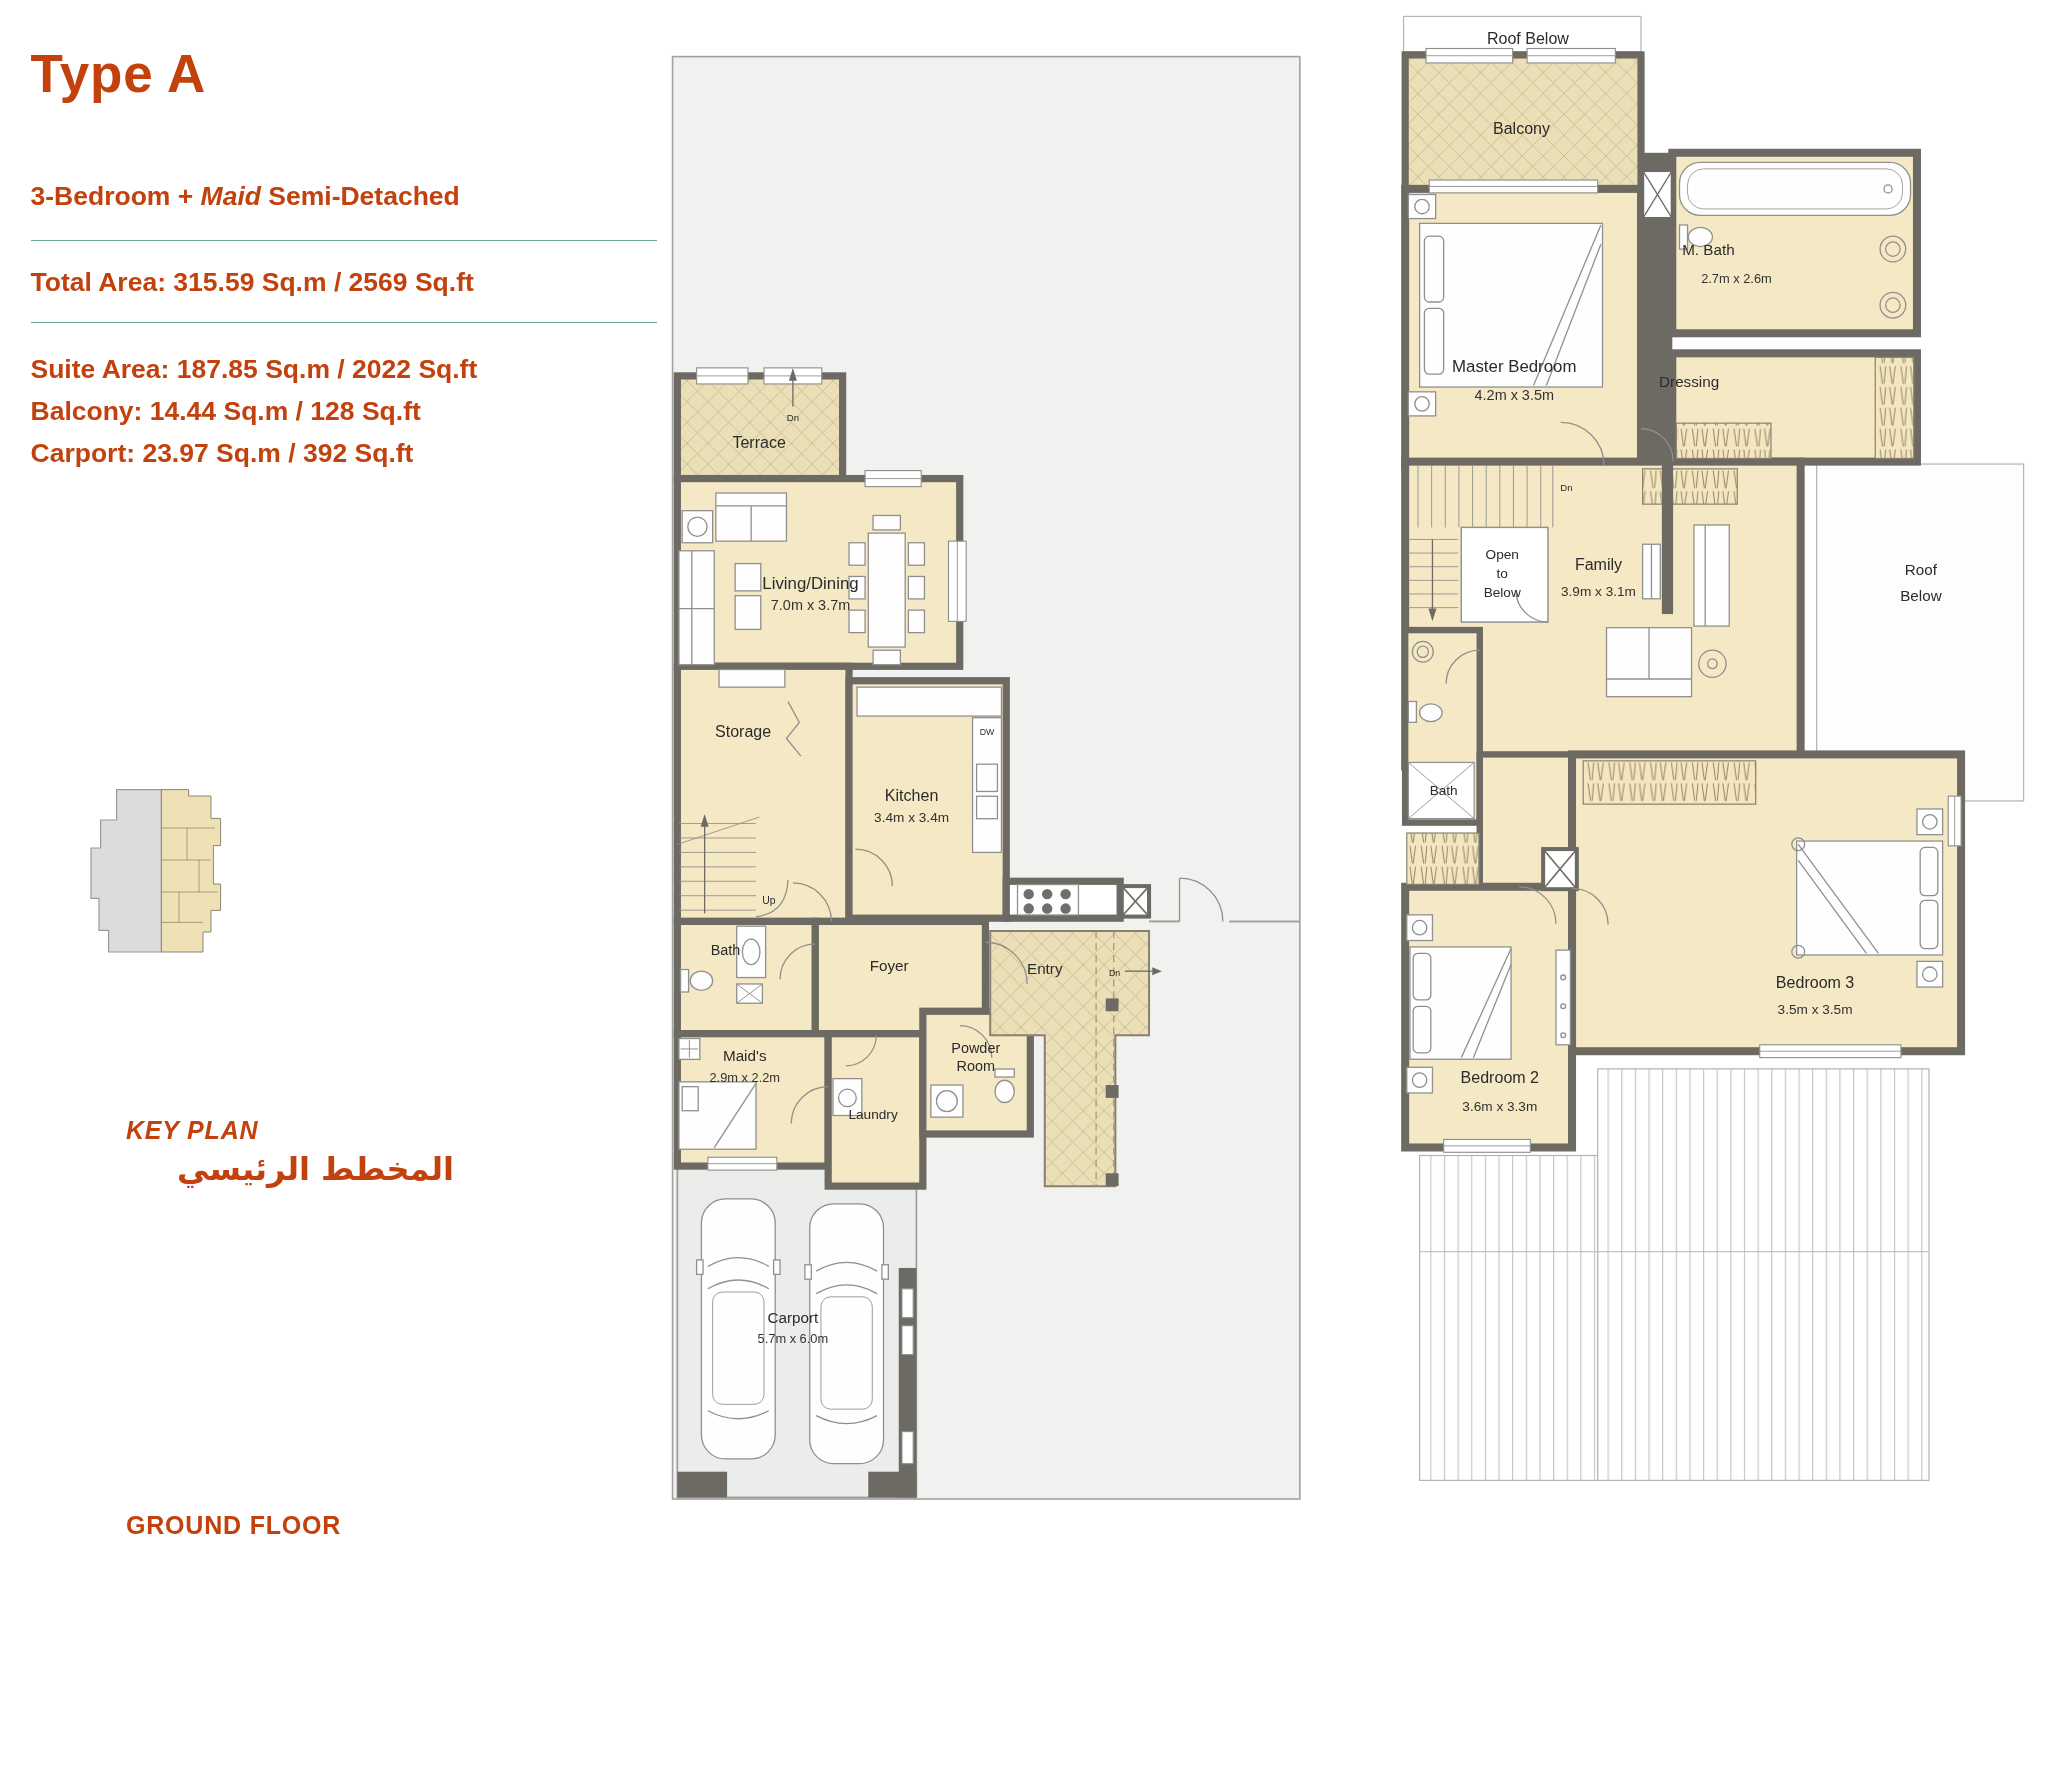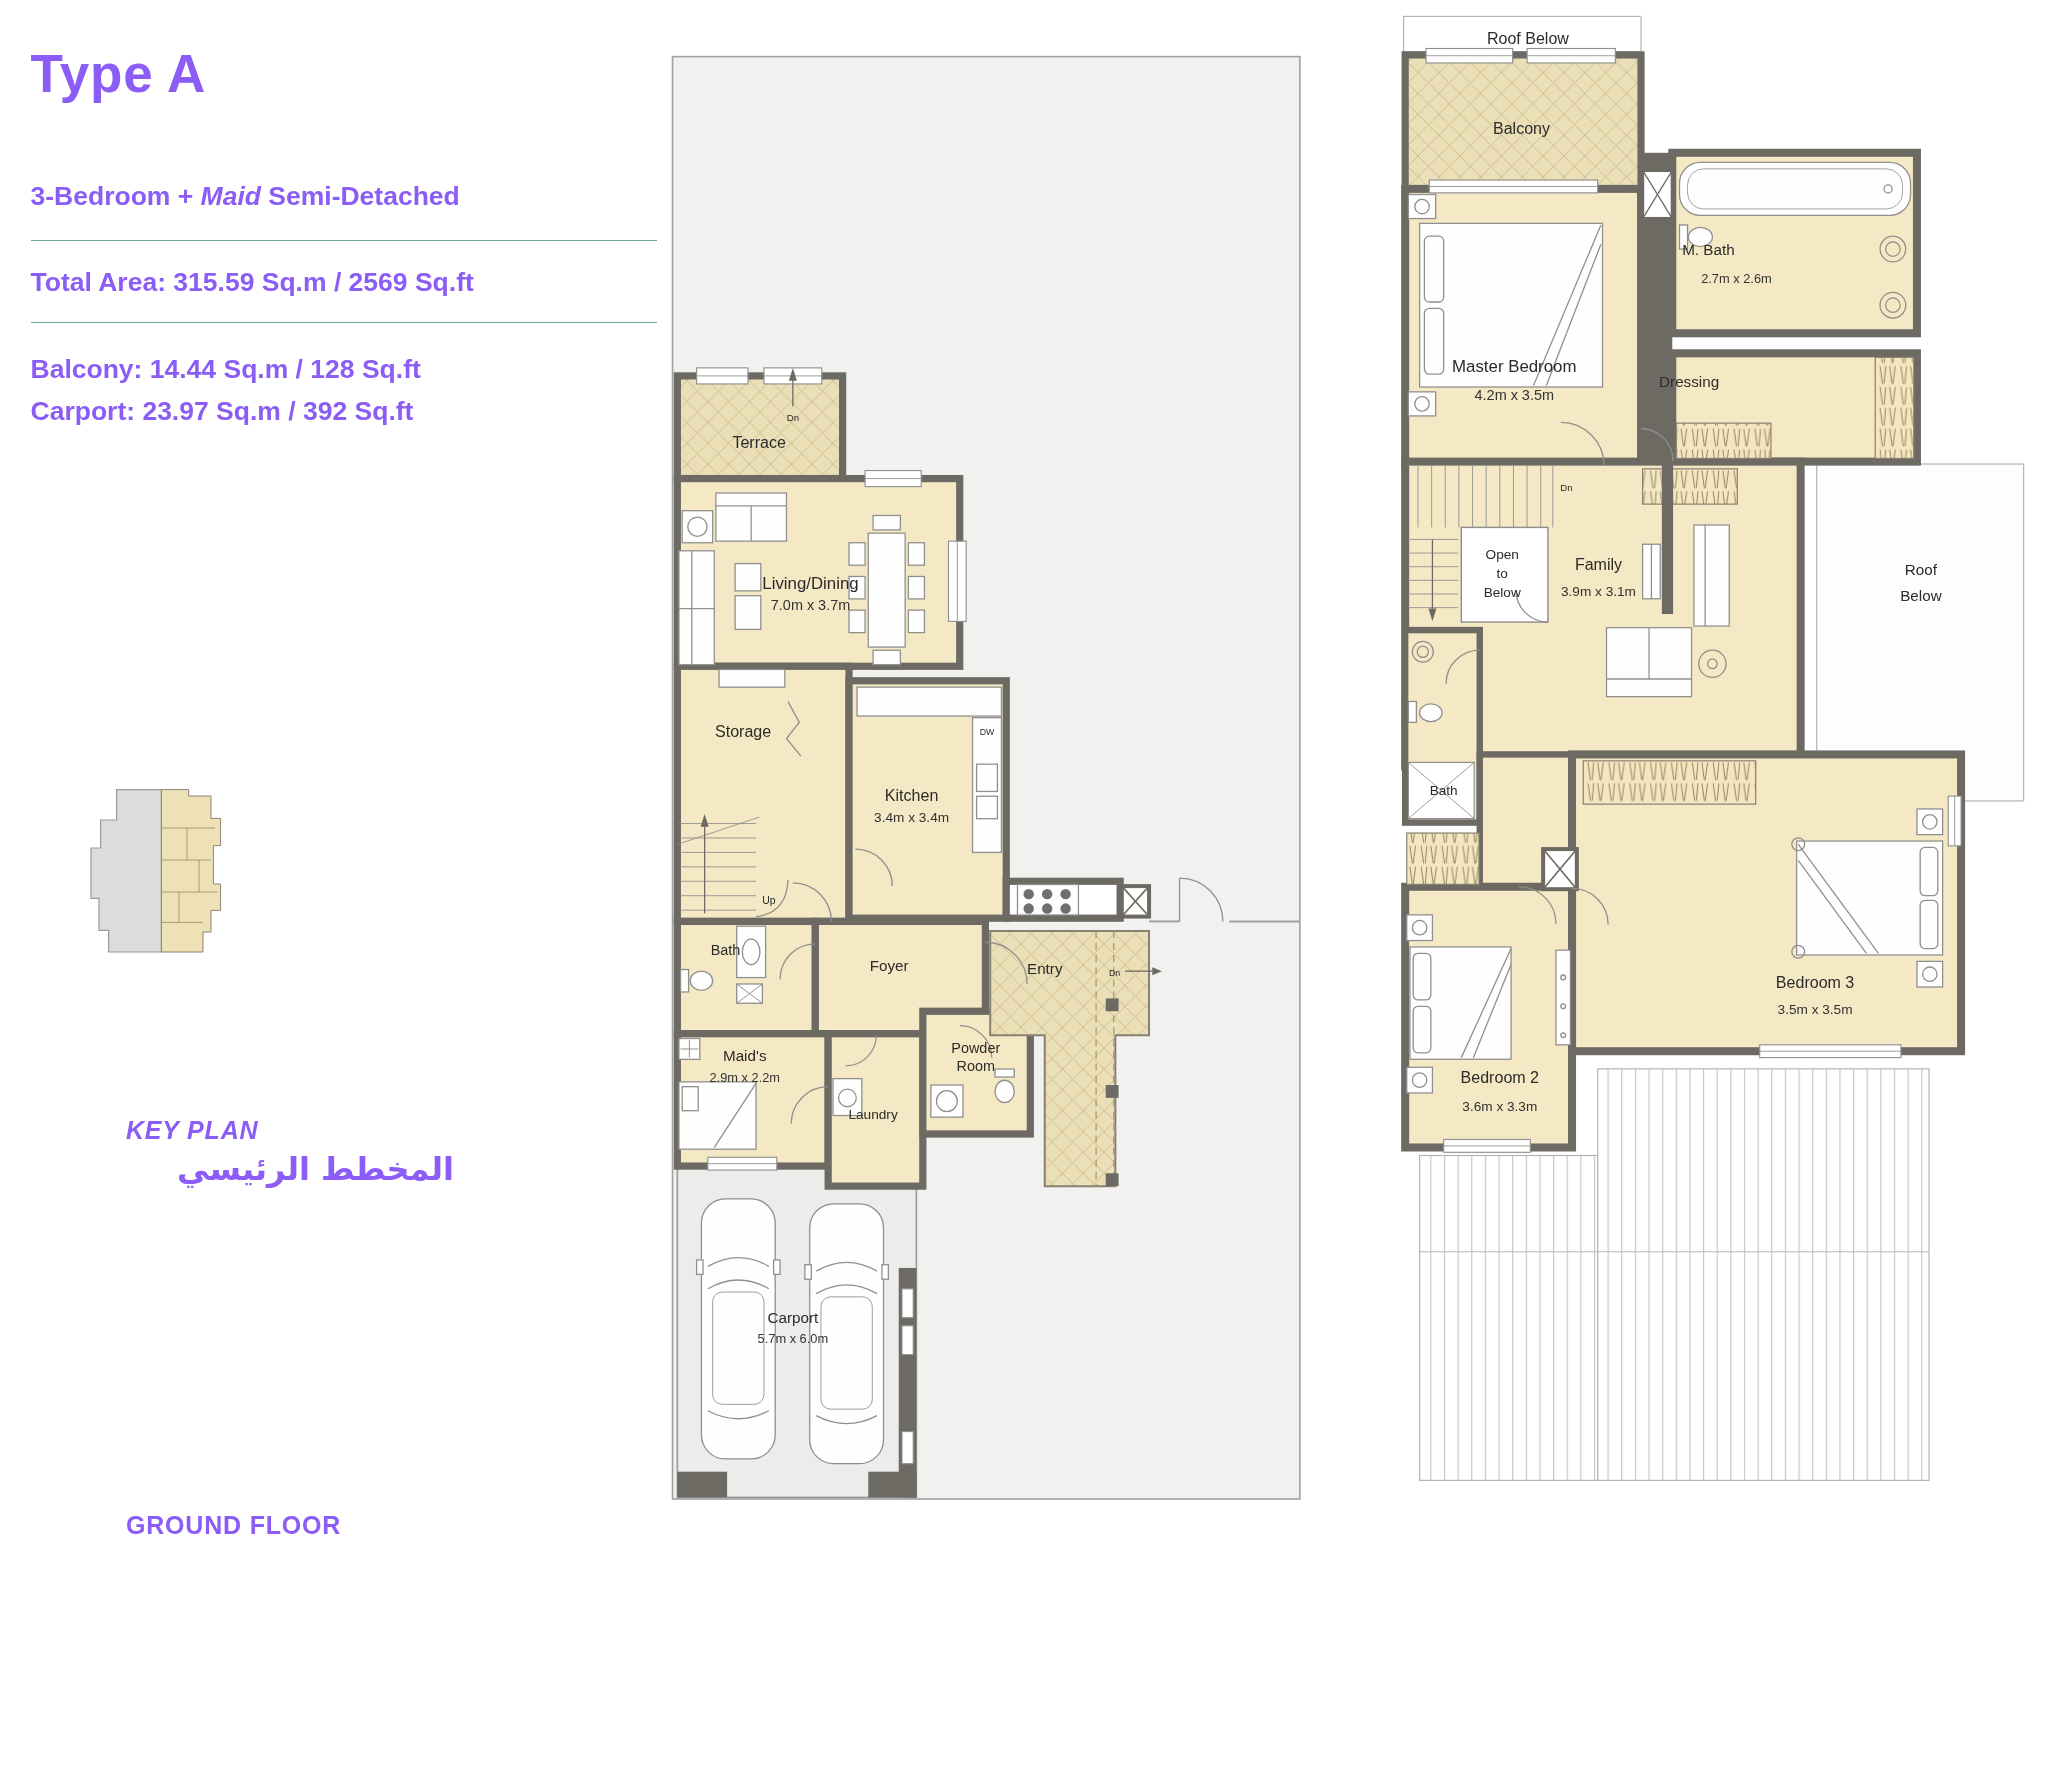--- a/index.html
+++ b/index.html
@@ -1,18 +1,18 @@
 <!DOCTYPE html>
 <html style="font-size:13px"><head>
 <meta charset="utf-8">
 <style>
   html,body{margin:0;padding:0;background:#ffffff;}
   .page{position:relative;width:2053px;height:1785px;background:#ffffff;overflow:hidden;
         font-family:"Liberation Sans",sans-serif;}
-  .teal{color:#8b5cf6;}
+  .teal{color:#c2410c;}
   .title{position:absolute;left:30.5px;top:43px;font-size:53px;font-weight:bold;letter-spacing:0.8px;}
   .subtitle{position:absolute;left:30.5px;top:181px;font-size:26.5px;font-weight:bold;}
   .rule{position:absolute;left:30.5px;width:626px;height:0;border-top:1.6px solid #6ba69a;}
   .r1{top:240px}.r2{top:322px}
   .areaTotal{position:absolute;left:30.5px;top:267px;font-size:26.5px;font-weight:bold;}
   .areaBlock{position:absolute;left:30.5px;top:348px;font-size:26.5px;font-weight:bold;line-height:42px;}
   .keyplanLabel{position:absolute;left:126px;top:1116px;font-size:25px;font-weight:bold;letter-spacing:0.8px;font-style:italic;}
   .keyplanAr{position:absolute;left:133px;top:1150px;width:321px;text-align:right;font-size:32px;font-weight:bold;
              font-family:"DejaVu Sans",sans-serif;direction:rtl;}
   .floorLabelG{position:absolute;left:126px;top:1511px;font-size:25px;font-weight:bold;letter-spacing:0.8px;}
@@ -49,20 +49,21 @@
 
   <div class="title teal">Type A</div>
 
   <div class="subtitle teal"><span>3-Bedroom + </span><i>Maid</i><span> Semi-Detached</span></div>
 
   <div class="rule r1"></div>
   <div class="areaTotal teal">Total Area: 315.59 Sq.m / 2569 Sq.ft</div>
   <div class="rule r2"></div>
 
   <div class="areaBlock teal">
+    <div>Suite Area: 187.85 Sq.m / 2022 Sq.ft</div>
     <div>Balcony: 14.44 Sq.m / 128 Sq.ft</div>
     <div>Carport: 23.97 Sq.m / 392 Sq.ft</div>
   </div>
 
   <svg style="position:absolute;left:83px;top:780px" width="156" height="176" viewBox="0 0 195 220">
     <polygon points="42,12 98,12 98,215 32,215 32,188 20,188 20,148 10,148 10,85 22,85 22,50 42,50" fill="#dcdcda" stroke="#9a9a98" stroke-width="1.5"></polygon>
     <polygon points="98,12 132,12 132,20 160,20 160,48 172,48 172,82 163,82 163,130 172,130 172,163 160,163 160,190 150,190 150,215 98,215" fill="#efe1b6" stroke="#8a8070" stroke-width="1.2"></polygon>
     <path d="M98,60 H165 M98,100 H160 M98,140 H168 M130,60 V100 M145,100 V140 M98,178 H150 M120,140 V178" stroke="#8a8070" stroke-width="0.9" fill="none"></path>
   </svg>
   <div class="keyplanLabel teal">KEY PLAN</div>

